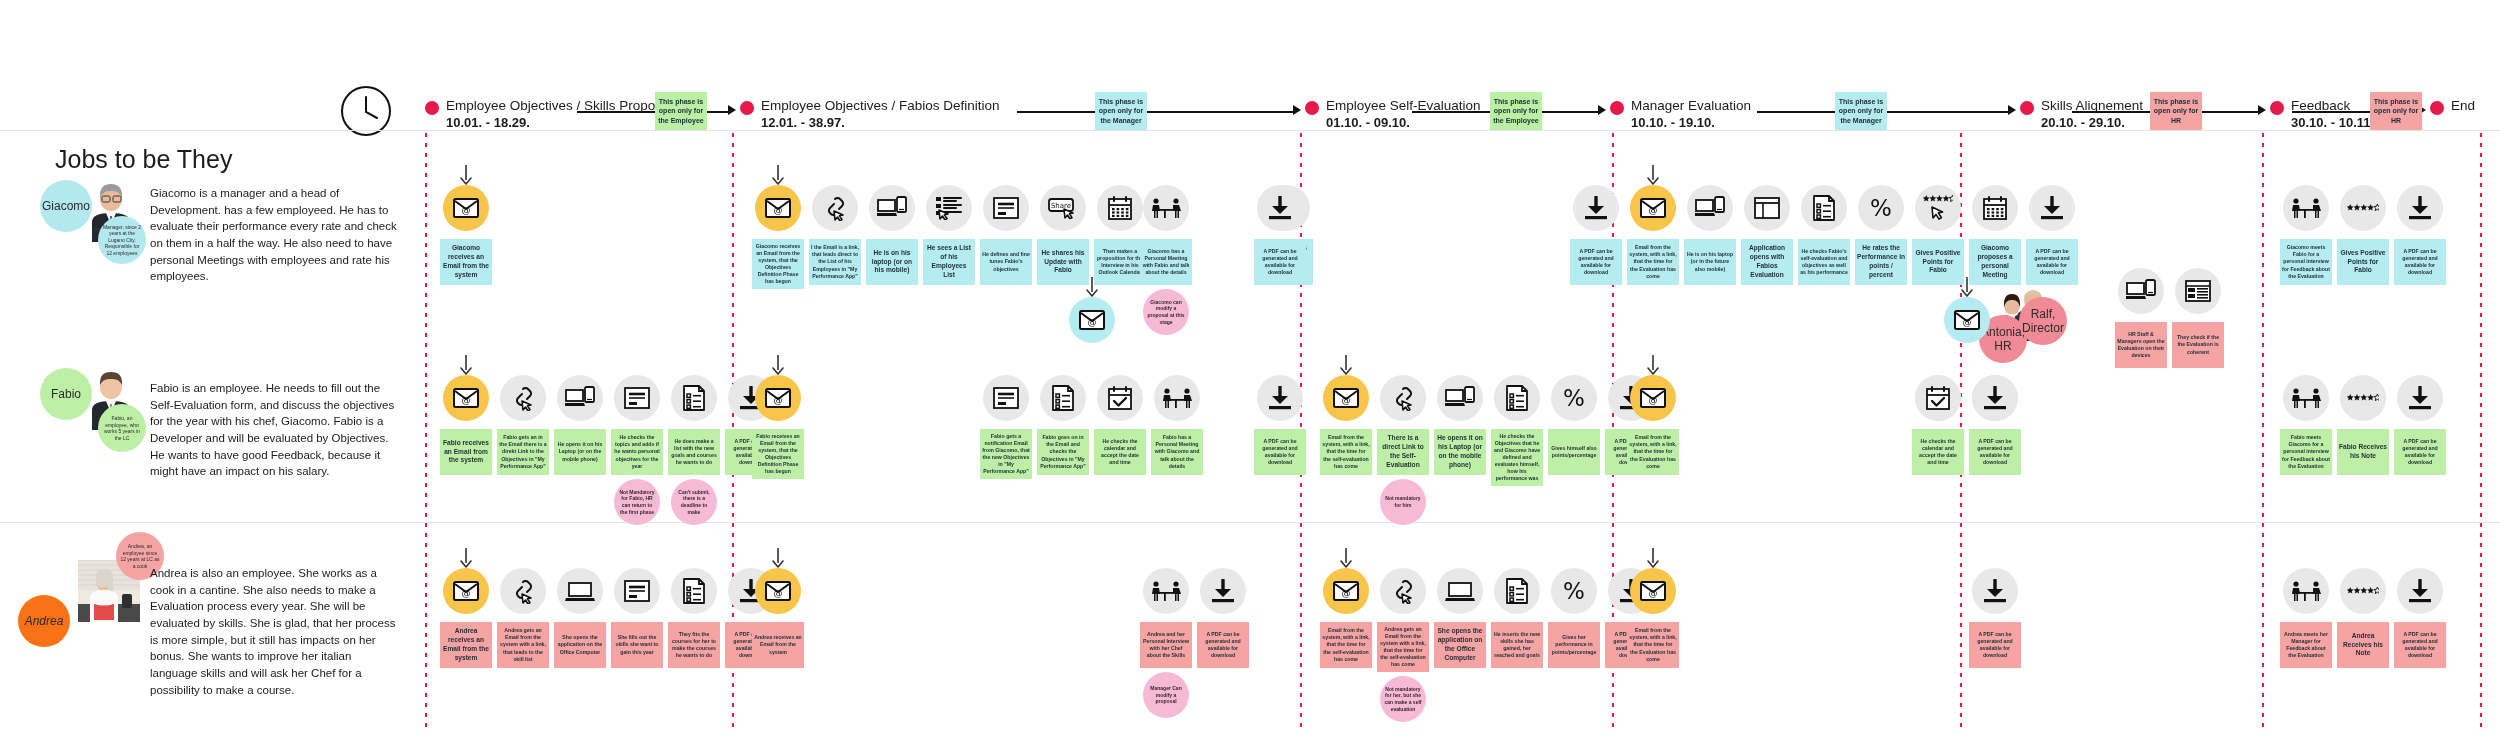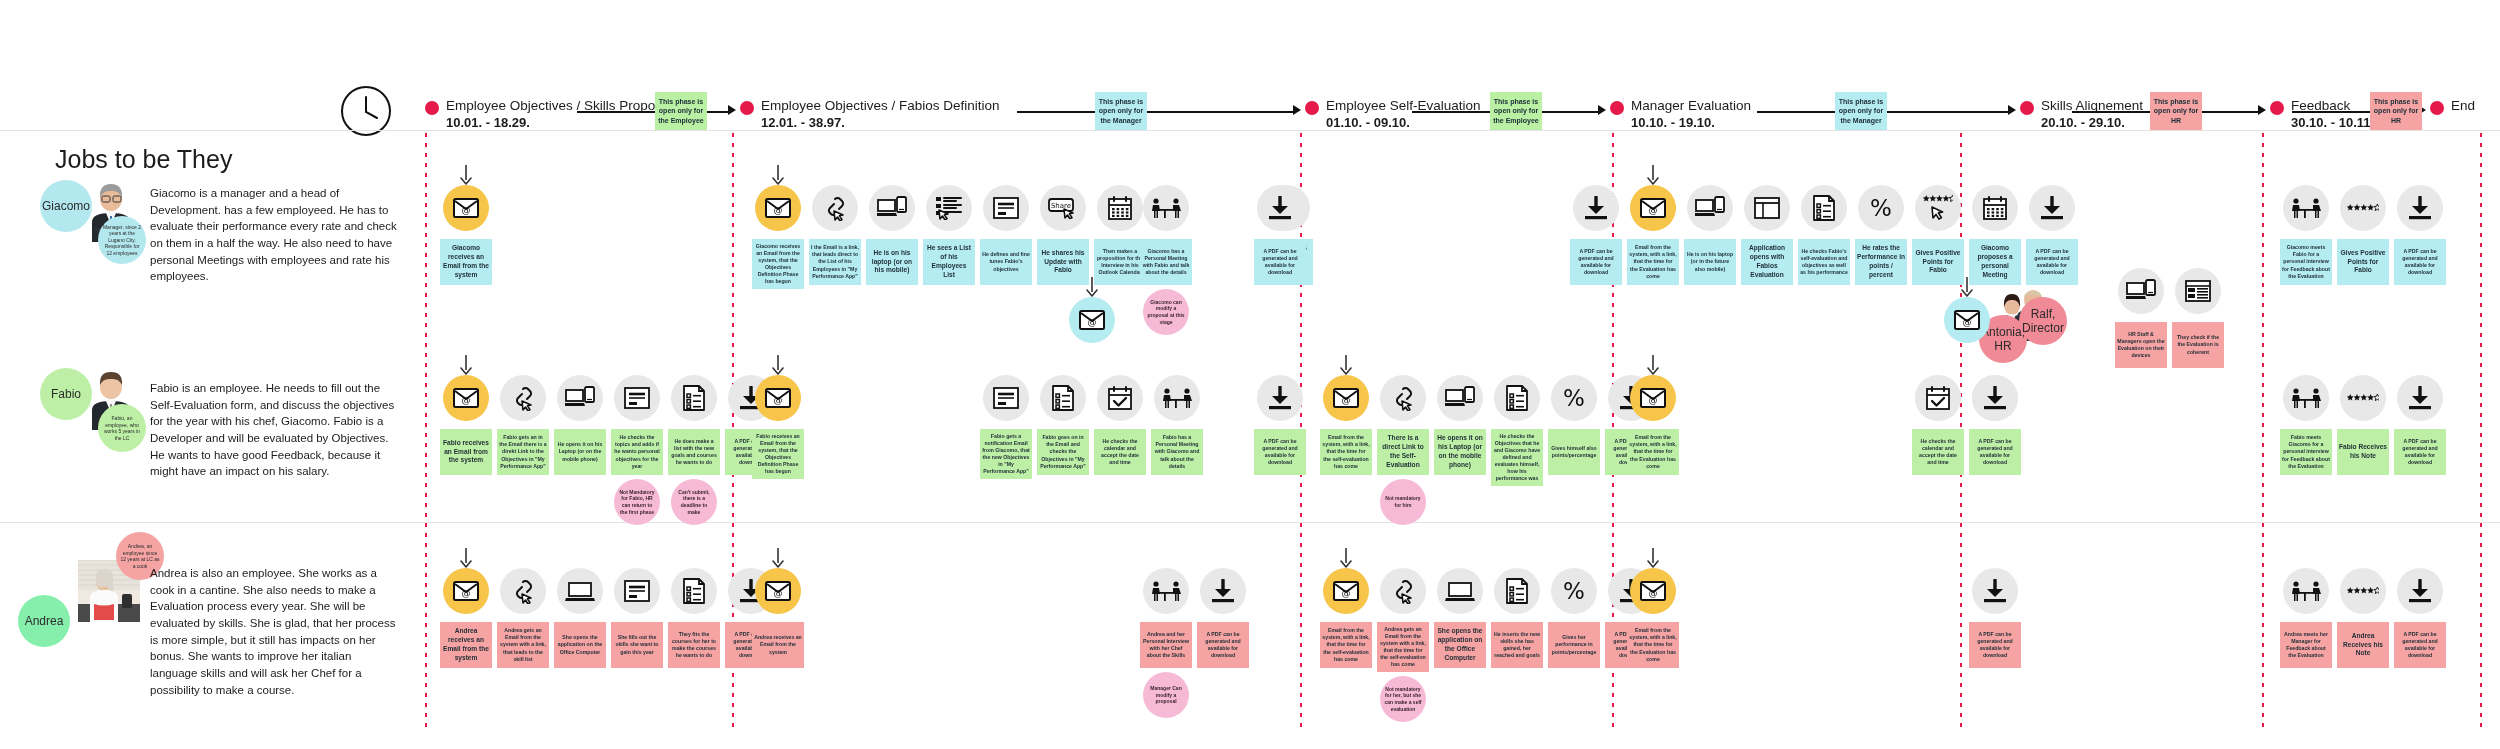--- a/index.html
+++ b/index.html
@@ -286,21 +286,21 @@
               <line x1="0" y1="25" x2="62" y2="25"></line>
             </g>
             <rect x="0" y="44" width="62" height="18" fill="#4a4a4a"></rect>
             <ellipse cx="26" cy="22" rx="8" ry="9" fill="#e8c09b"></ellipse>
             <path d="M18 22 q-2 -13 8 -13 q11 0 9 14 q2 8 -2 10 q-4 -8 -7 -6 q-6 2 -8 -5z" fill="#dcd5cc"></path>
             <path d="M12 62 L12 38 q0 -8 14 -8 q14 0 14 8 L40 62 Z" fill="#fbfbfb"></path>
             <path d="M16 44 q10 3 20 0 l0 16 l-20 0z" fill="#e34b4b"></path>
             <rect x="44" y="34" width="10" height="14" rx="2" fill="#2e2e2e"></rect>
           </svg>
         </div>
-        <div class="persona-bubble" style="left: 18px; top: 595px; width: 52px; height: 52px; background: #86efac;">
+        <div class="persona-bubble" style="left: 18px; top: 595px; width: 52px; height: 52px; background: #f97316; font-style: italic;">
           <span class="bub-name">Andrea</span>
         </div>
         <div class="persona-bubble" style="left: 116px; top: 532px; width: 48px; height: 48px; background: rgb(245, 163, 163);">
           <span class="bub-desc">Andrea, an employee since 12 years at LC as a cook</span>
         </div>
         <div class="persona-text" style="left: 150px; top: 565px;">Andrea is also an employee. She works as a cook in a cantine. She also needs to make a Evaluation process every year. She will be evaluated by skills. She is glad, that her process is more simple, but it still has impacts on her bonus. She wants to improve her italian language skills and will ask her Chef for a possibility to make a course.</div>
       </div>
     </div>
 
   <div class="hr-duo" style="left:1975px; top:275px;">

